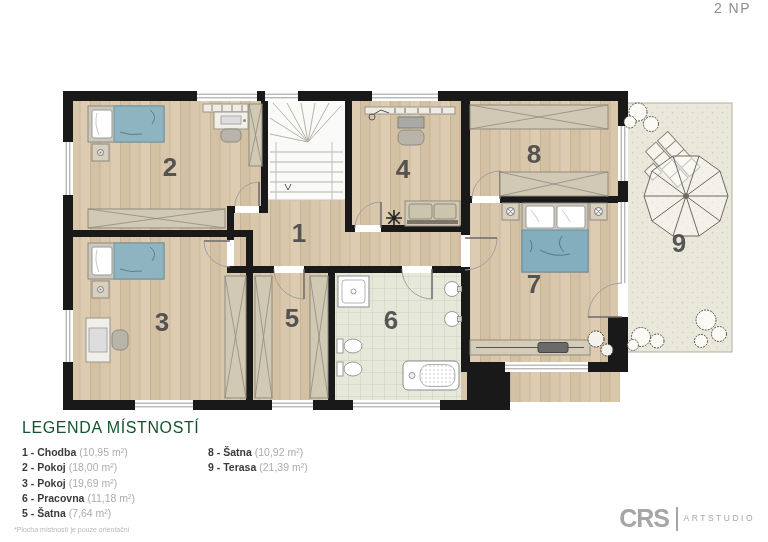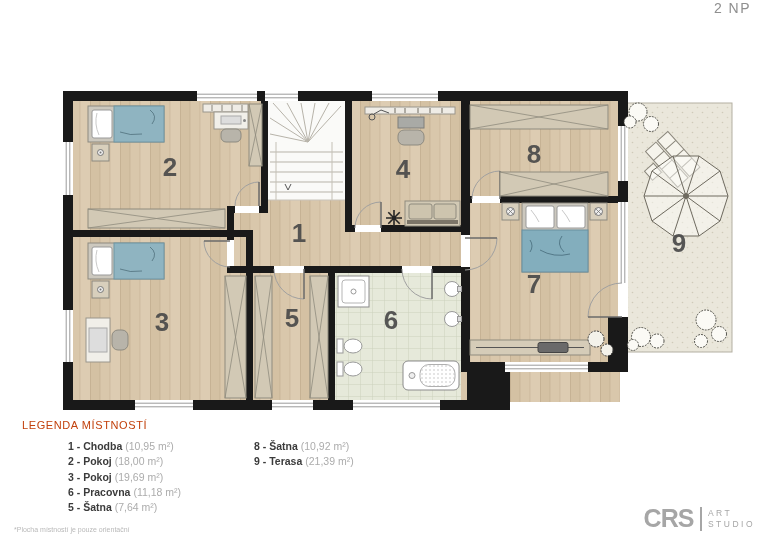--- a/index.html
+++ b/index.html
@@ -4,33 +4,33 @@
 <style>
   html,body{margin:0;padding:0;}
   body{width:768px;height:542px;position:relative;background:#ffffff;overflow:hidden;
        font-family:"Liberation Sans",sans-serif;}
   #plan-svg{position:absolute;left:0;top:0;}
   .rnum{font-family:"Liberation Sans",sans-serif;font-weight:bold;font-size:26px;
         fill:#4a4a4a;text-anchor:middle;opacity:.92;}
   .floor-label{position:absolute;top:0;right:17px;font-size:14px;color:#8f8f8f;
         letter-spacing:1.5px;}
   .legend{position:absolute;left:22px;top:419px;}
-  .legend-title{font-size:11px;color:#c2410c;letter-spacing:.6px;margin:0 0 8px 0;
+  .legend-title{font-size:16px;color:#14532d;letter-spacing:.6px;margin:0 0 8px 0;
         font-weight:normal;}
   .legend-cols{display:flex;}
   .legend-col{list-style:none;margin:0;padding:0;}
-  .legend-col.c1{width:186px;margin-left:46px;}
+  .legend-col.c1{width:186px;}
   .legend-col li{font-size:10.5px;line-height:15.3px;white-space:nowrap;}
   .lg-label{font-weight:bold;color:#3b3b3b;}
   .lg-area{color:#acacac;margin-left:3px;}
   .footnote{position:absolute;left:14px;top:526px;font-size:7px;color:#b9b9b9;}
   .logo{position:absolute;right:13px;bottom:9px;display:flex;align-items:center;margin-top:45px;}
   .logo-name{font-size:25px;font-weight:bold;color:#a6a6a6;letter-spacing:-1px;}
   .logo-divider{width:1.5px;height:24px;background:#a6a6a6;margin:0 6px 0 7px;}
-  .logo-sub{display:flex;flex-direction:column;justify-content:center;}
+  .logo-sub{display:flex;flex-direction:row;justify-content:center;}
   .logo-sub span{font-size:8.5px;letter-spacing:2.5px;color:#a6a6a6;line-height:1.2;}
 </style>
 </head>
 <body>
 
 <div class="floor-label">2 NP</div>
 
 <svg id="plan-svg" width="768" height="542" viewBox="0 0 768 542" xmlns="http://www.w3.org/2000/svg">
   <defs>
     <pattern id="wood" width="30" height="30" patternUnits="userSpaceOnUse">

